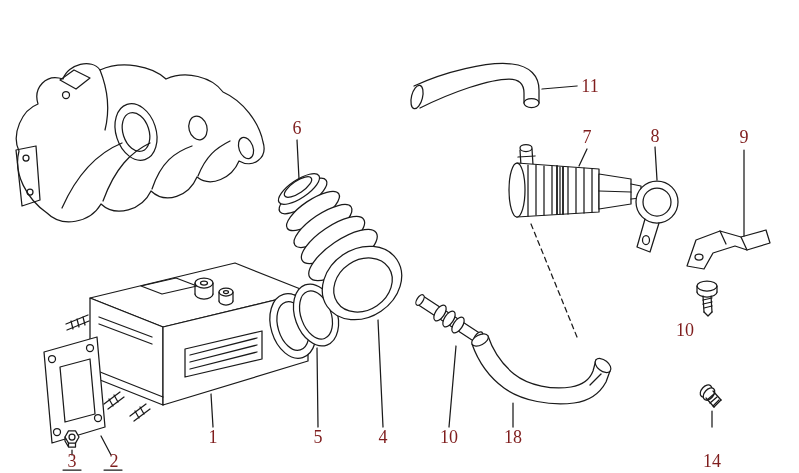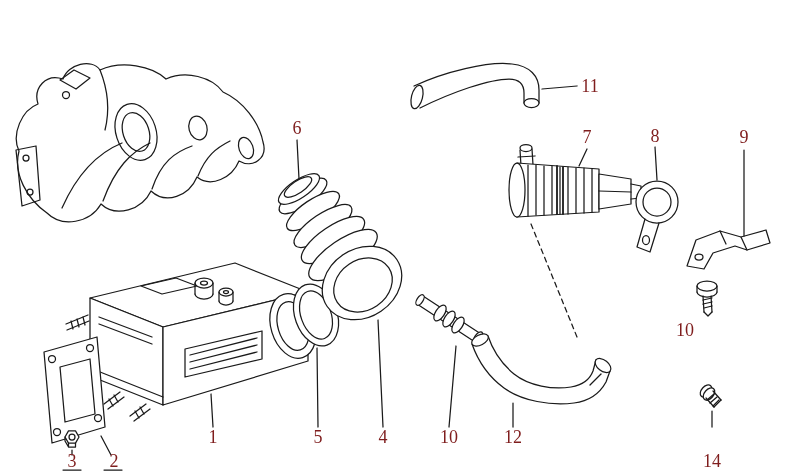--- a/index.html
+++ b/index.html
@@ -201,17 +201,17 @@
   <div class="callout" style="left:114px;top:461px">2</div>
   <div class="callout" style="left:72px;top:461px">3</div>
   <div class="callout" style="left:383px;top:437px">4</div>
   <div class="callout" style="left:318px;top:437px">5</div>
   <div class="callout" style="left:297px;top:128px">6</div>
   <div class="callout" style="left:587px;top:137px">7</div>
   <div class="callout" style="left:655px;top:136px">8</div>
   <div class="callout" style="left:744px;top:137px">9</div>
   <div class="callout" style="left:685px;top:330px">10</div>
   <div class="callout" style="left:590px;top:86px">11</div>
-  <div class="callout" style="left:513px;top:437px">12</div>
+  <div class="callout" style="left:513px;top:437px">18</div>
   <div class="callout" style="left:449px;top:437px">10</div>
   <div class="callout" style="left:712px;top:461px">14</div>
 
 </div>
 
 </body></html>

